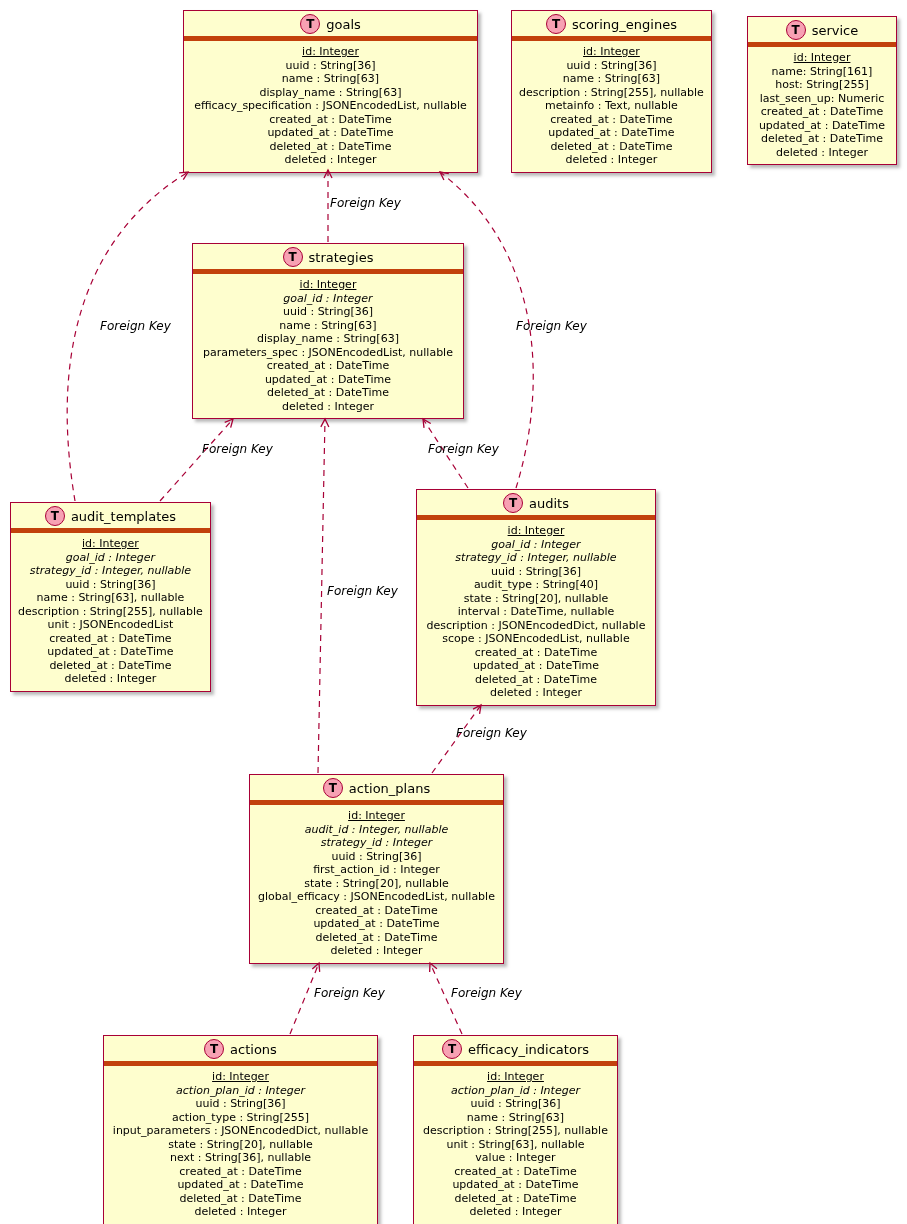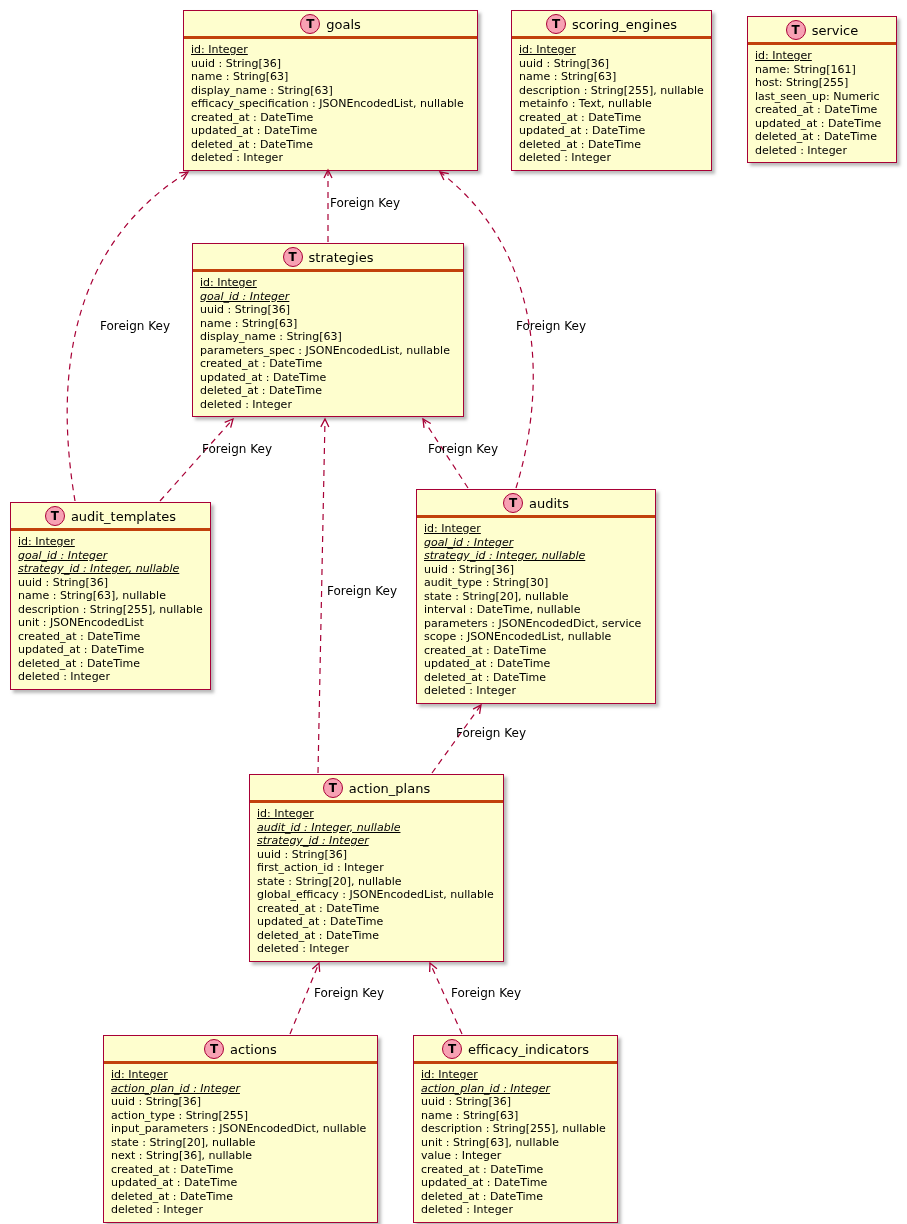--- a/index.html
+++ b/index.html
@@ -5,21 +5,21 @@
   * { box-sizing: border-box; margin: 0; padding: 0; }
   html, body { background: #ffffff; }
   body {
     width: 907px; height: 1224px;
     font-family: "DejaVu Sans", "Liberation Sans", sans-serif;
     position: relative;
   }
   .diagram { position: relative; width: 907px; height: 1224px; background: #ffffff; overflow: hidden; }
   .tables-layer { position: absolute; inset: 0; z-index: 1; }
   svg.edges { position: absolute; inset: 0; width: 100%; height: 100%; z-index: 2; pointer-events: none; }
-  .labels-layer { position: absolute; inset: 0; z-index: 3; pointer-events: none; }
+  .labels-layer { position: absolute; inset: 0; z-index: 3; pointer-events: none; font-style: italic; }
 
   .table {
     position: absolute;
     width: max-content;
     background: #FEFECE;
     border: 1.5px solid #A80036;
     box-shadow: 3px 3px 3px rgba(130,130,130,0.55);
   }
   .thead {
     display: flex; align-items: center; justify-content: center;
@@ -28,27 +28,27 @@
   .ticon {
     width: 20px; height: 20px; flex: 0 0 20px;
     border-radius: 50%;
     background: #F7A1B3;
     border: 1px solid #A80036;
     color: #000;
     font-size: 12px; font-weight: bold;
     display: flex; align-items: center; justify-content: center;
   }
   .tname { font-size: 13px; color: #000; }
-  .tbody { border-top: 3px solid #c2410c; padding: 4px 0 5px; }
+  .tbody { border-top: 5px solid #c2410c; padding: 4px 0 5px; text-align: center; }
   .field {
     font-size: 11px; line-height: 13.5px;
     padding: 0 7px; color: #000; white-space: nowrap;
   }
   .field.pk { text-decoration: underline; }
-  .field.fk { text-decoration: underline; font-style: italic; }
+  .field.fk { font-style: italic; }
 
   .edge { fill: none; stroke: #A80036; stroke-width: 1.2; stroke-dasharray: 6 5; }
   .edge-label { position: absolute; font-size: 12px; color: #000; white-space: nowrap; }
 </style>
 </head>
 <body>
 
 <div class="diagram">
   <div class="tables-layer">
       <div class="table" style="left: 183px; top: 10px; min-width: 295px;">
@@ -141,24 +141,24 @@
       <div class="table" style="left: 416px; top: 489px; min-width: 240px;">
         <div class="thead">
           <span class="ticon">T</span>
           <span class="tname">audits</span>
         </div>
         <div class="tbody">
           <div class="field pk">id: Integer</div>
           <div class="field fk">goal_id : Integer</div>
           <div class="field fk">strategy_id : Integer, nullable</div>
           <div class="field plain">uuid : String[36]</div>
-          <div class="field plain">audit_type : String[30]</div>
+          <div class="field plain">audit_type : String[40]</div>
           <div class="field plain">state : String[20], nullable</div>
           <div class="field plain">interval : DateTime, nullable</div>
-          <div class="field plain">parameters : JSONEncodedDict, service</div>
+          <div class="field plain">description : JSONEncodedDict, nullable</div>
           <div class="field plain">scope : JSONEncodedList, nullable</div>
           <div class="field plain">created_at : DateTime</div>
           <div class="field plain">updated_at : DateTime</div>
           <div class="field plain">deleted_at : DateTime</div>
           <div class="field plain">deleted : Integer</div>
         </div>
       </div>
       <div class="table" style="left: 249px; top: 774px; min-width: 255px;">
         <div class="thead">
           <span class="ticon">T</span>

